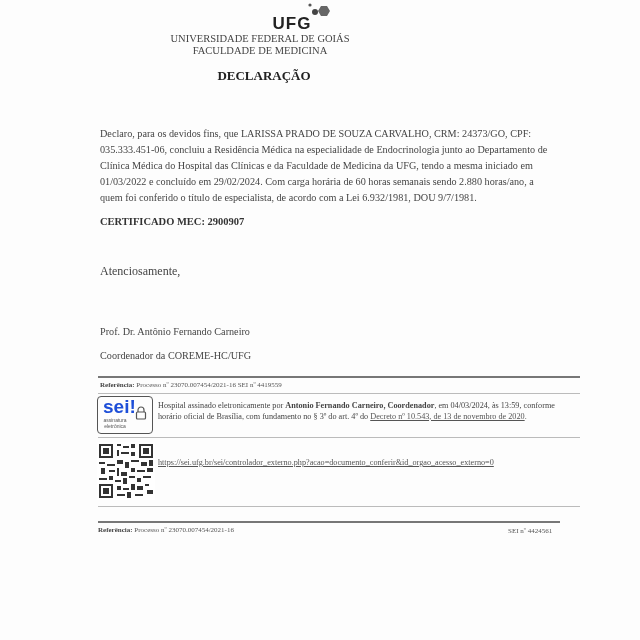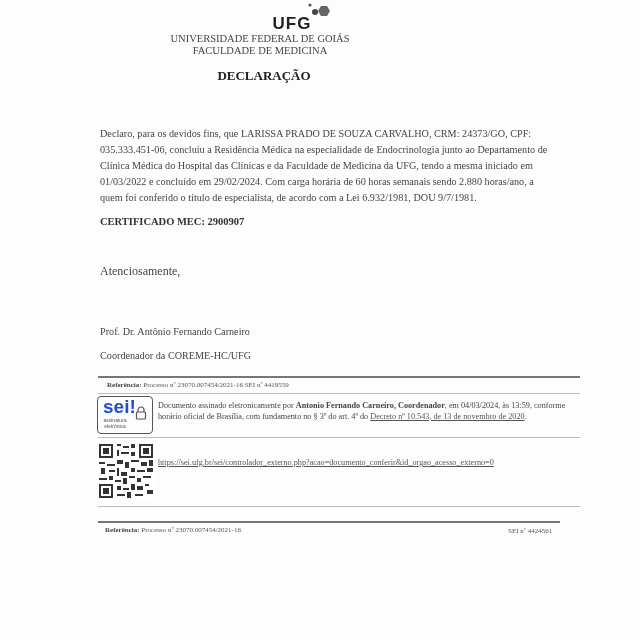--- a/index.html
+++ b/index.html
@@ -12,21 +12,21 @@
   .inst { left:0; width:520px; text-align:center; font-size:10.5px; color:#444; }
   .title { left:0; width:528px; top:68px; text-align:center; font-weight:bold; font-size:13px; color:#222; }
   .para { left:100px; top:126px; width:450px; font-size:10.2px; line-height:16px; color:#444; }
   .cert { left:100px; top:216px; font-weight:bold; font-size:10.5px; color:#333; }
   .att { left:100px; top:264px; font-size:12px; color:#444; }
   .sig1 { left:100px; top:326px; font-size:10.2px; color:#444; }
   .sig2 { left:100px; top:350px; font-size:10.2px; color:#444; }
   .rule { height:2px; background:#777; }
   .thin { height:1px; background:#bbb; }
   .ref { font-size:7px; color:#555; }
-  .ref b { color:#444;margin-left:7px; }
+  .ref b { color:#444; }
   .sei-box { left:97px; top:396px; width:54px; height:36px; border:1.5px solid #555; border-radius:4px; }
   .sei-word { left:103px; top:396px; font-family:"Liberation Sans", sans-serif; font-weight:bold; font-size:19px; color:#1d4ed8; }
   .sei-sub { left:100px; top:418px; font-family:"Liberation Sans", sans-serif; font-size:5px; line-height:5.5px; color:#555; width:30px; text-align:center; }
   .lock { left:135px; top:406px; width:12px; height:14px; }
   .sig-text { left:158px; top:401px; width:420px; font-size:8.2px; line-height:10.6px; color:#444; }
   .sig-text u, .qr-text u { color:#555; }
   .qr { left:97px; top:442px; width:58px; height:58px; }
   .qr-text { left:158px; top:458px; width:420px; font-size:8.2px; line-height:10.6px; color:#444; }
 </style>
 </head>
@@ -59,21 +59,21 @@
 <div class="abs sei-word">sei!</div>
 <div class="abs sei-sub">
   <div>assinatura</div>
   <div>eletrônica</div>
 </div>
 <svg class="abs lock" viewBox="0 0 12 14">
   <path d="M3,6 V4 a3,3 0 0 1 6,0 V6" fill="none" stroke="#555" stroke-width="1.2"></path>
   <rect x="1.5" y="6" width="9" height="7" rx="1" fill="none" stroke="#555" stroke-width="1.2"></rect>
 </svg>
 <div class="abs sig-text">
-  <span>Documento assinado eletronicamente por </span><b>Antonio Fernando Carneiro, Coordenador</b><span>, em 04/03/2024, às 13:59, conforme horário oficial de Brasília, com fundamento no § 3º do art. 4º do </span><u>Decreto nº 10.543, de 13 de novembro de 2020</u><span>.</span>
+  <span>Hospital assinado eletronicamente por </span><b>Antonio Fernando Carneiro, Coordenador</b><span>, em 04/03/2024, às 13:59, conforme horário oficial de Brasília, com fundamento no § 3º do art. 4º do </span><u>Decreto nº 10.543, de 13 de novembro de 2020</u><span>.</span>
 </div>
 <div class="abs thin" style="left:98px; top:437px; width:482px;"></div>
 
 <svg class="abs qr" viewBox="0 0 29 29" shape-rendering="crispEdges">
   <rect width="29" height="29" fill="#fff"></rect>
   <g fill="#333">
     <rect x="1" y="1" width="7" height="7"></rect>
       <rect x="21" y="1" width="7" height="7"></rect>
       <rect x="1" y="21" width="7" height="7"></rect>
   </g>

